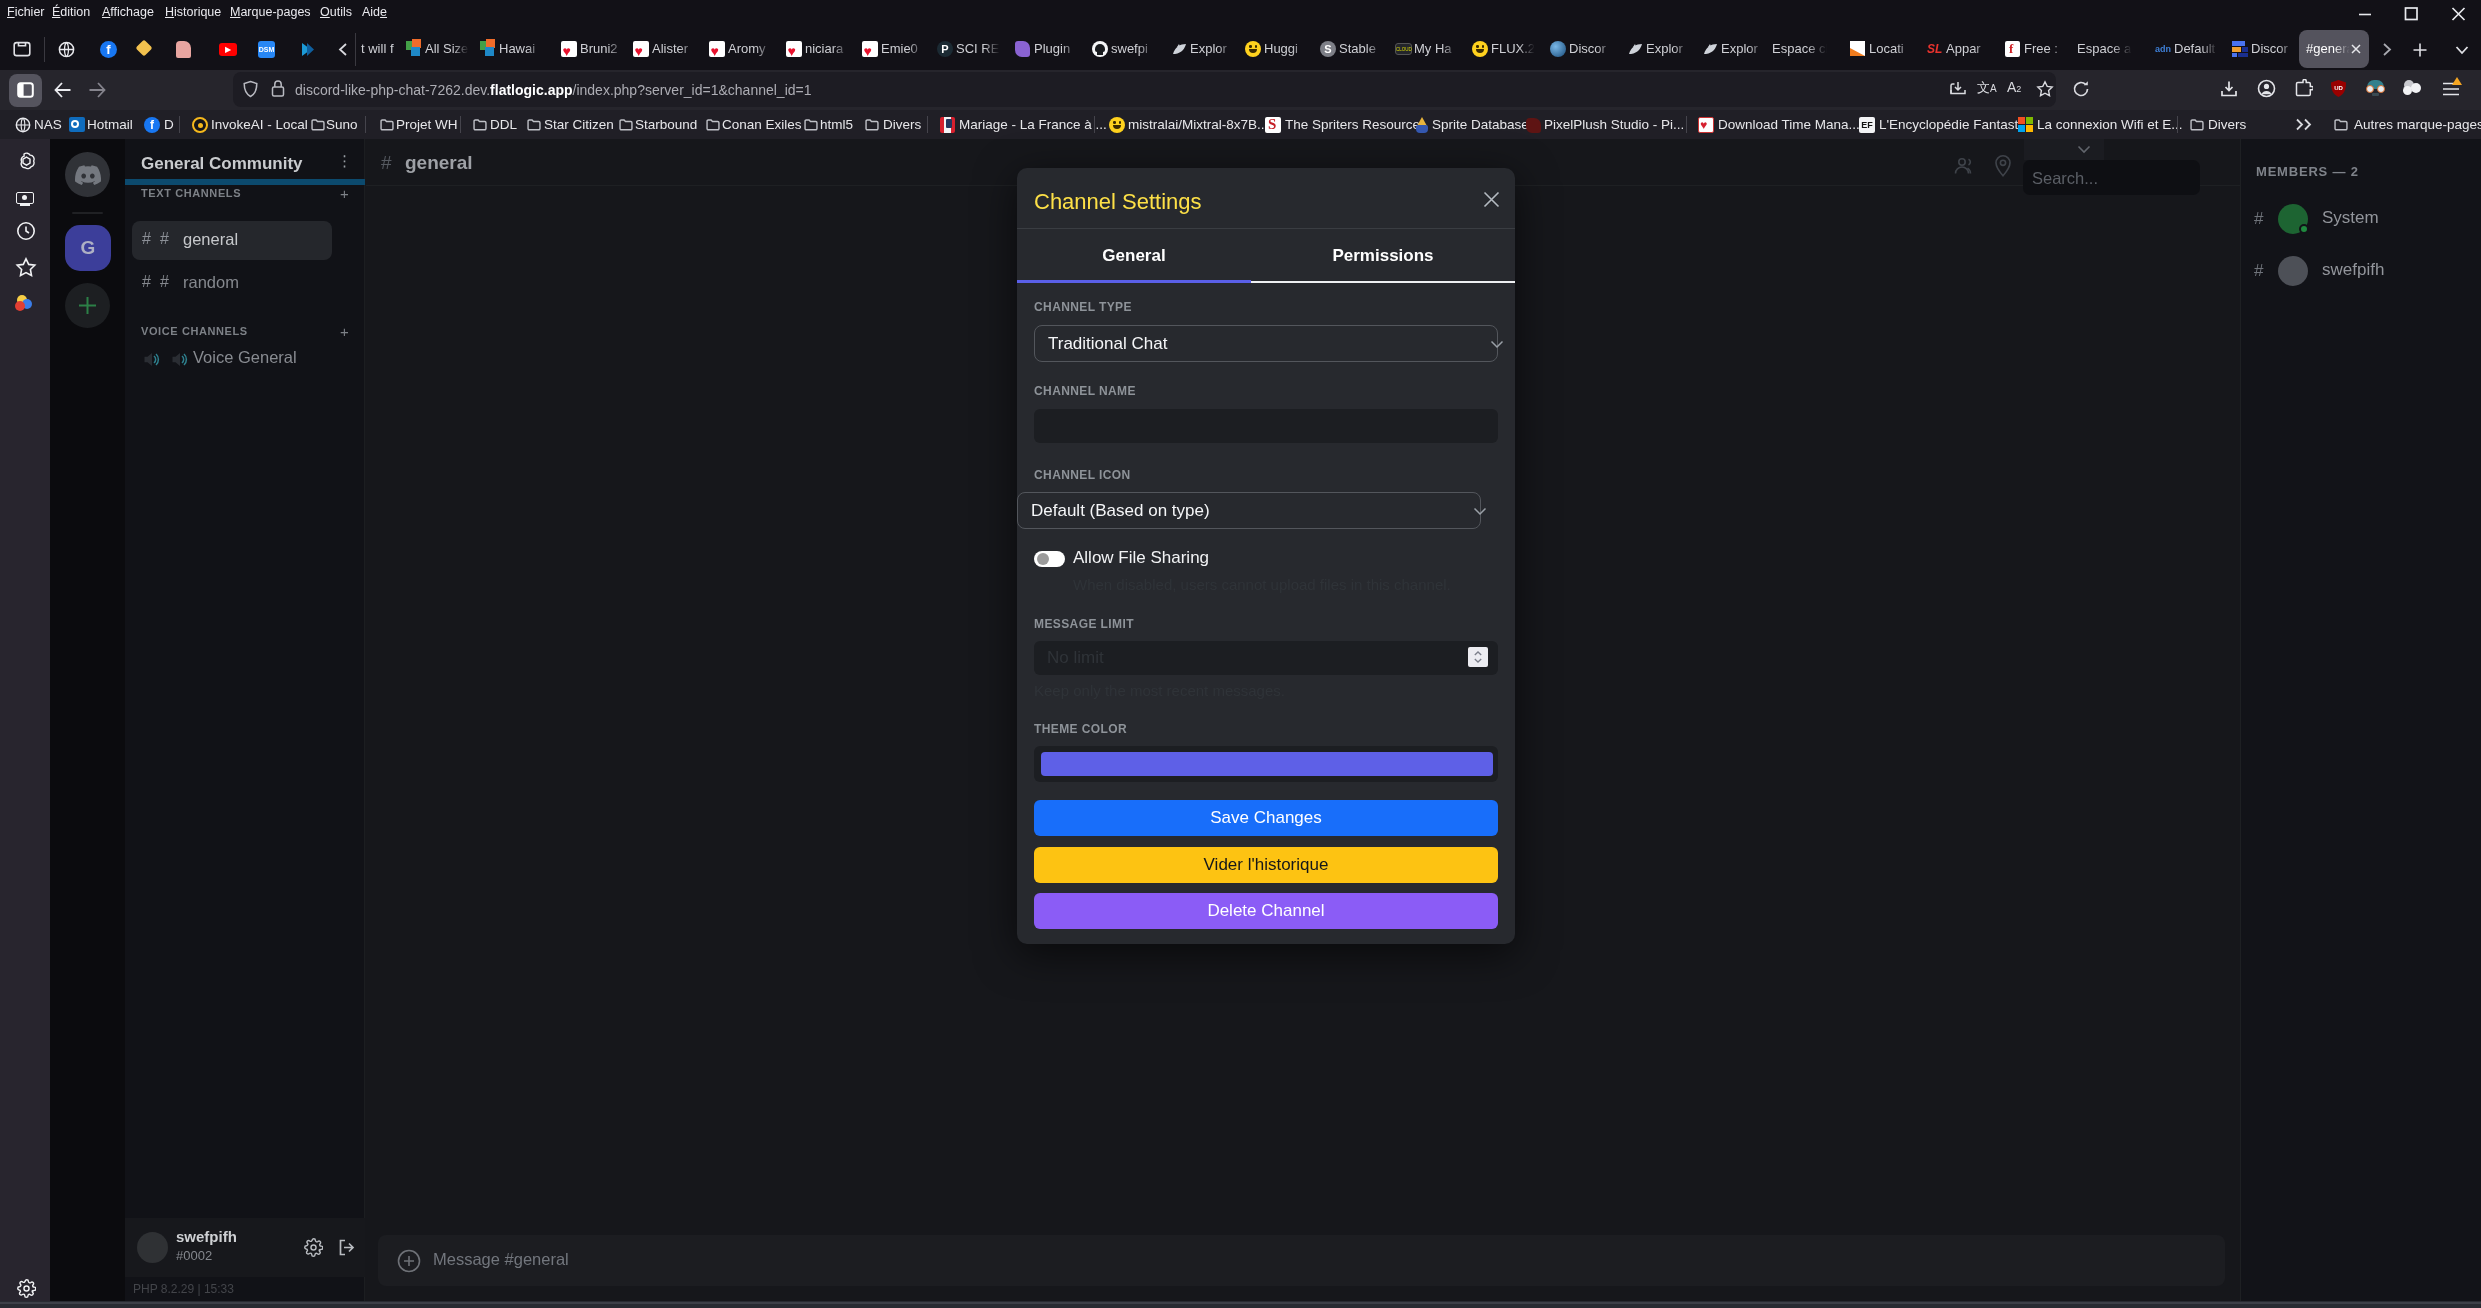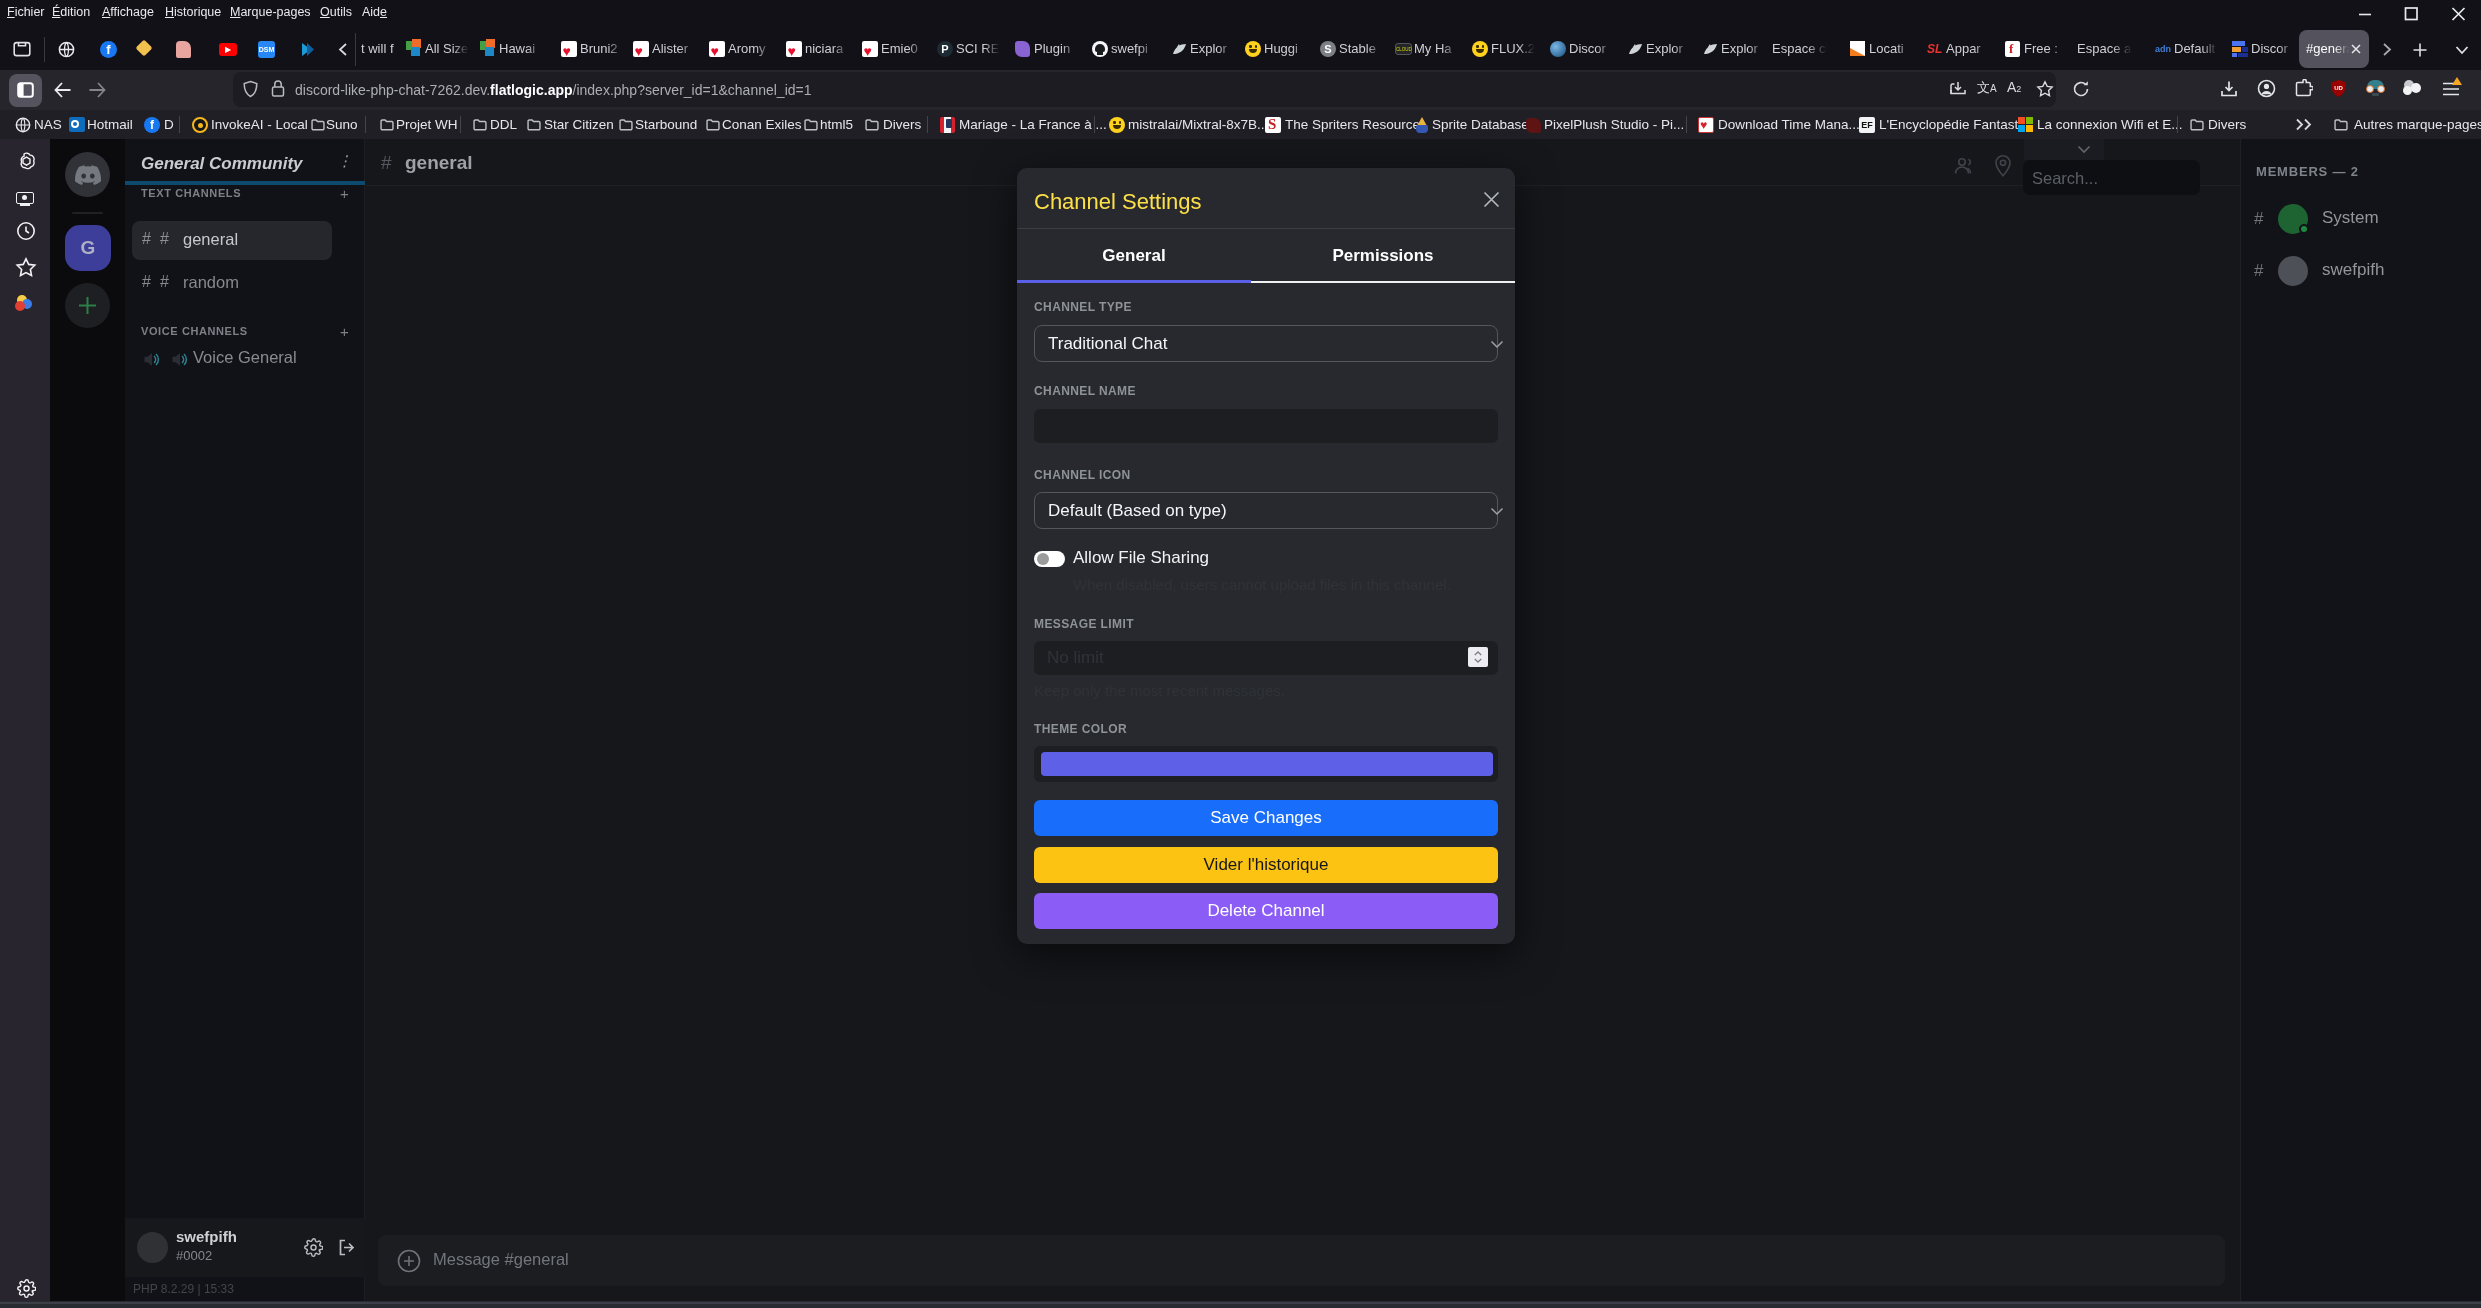--- a/index.html
+++ b/index.html
@@ -379,21 +379,21 @@
         </svg>
       <div class="abs" style="left:22px;top:73px;width:31px;height:2px;background:#202124;border-radius:1px;"></div>
       <div class="abs" style="left:15px;top:86px;width:46px;height:46px;border-radius:15px;background:#3c3e9a;color:#aeb0c4;font-weight:bold;font-size:19px;text-align:center;line-height:46px;">G</div>
       <div class="abs" style="left:15px;top:144px;width:45px;height:45px;border-radius:50%;background:#1d1f22;"></div>
       <svg class="abs" style="left:26px;top:155px;" width="23" height="23" viewBox="0 0 23 23">
           <path d="M11.5 3v17M3 11.5h17" stroke="#2c8047" stroke-width="2"></path>
         </svg>
     </div>
 
     <div class="abs" style="left:125px;top:0;width:240px;height:1169px;background:#111217;border-right:1px solid #1c1e21;">
-      <div class="abs" style="left:0;top:0;width:240px;height:46px;border-bottom:4px solid #0c4a6e;font-style:italic;">
+      <div class="abs" style="left:0;top:0;width:240px;height:46px;border-bottom:6px solid #0c4a6e;">
         <span class="abs" style="left:16px;top:15px;font-size:17px;font-weight:bold;color:#c9cbce;">General Community</span>
         <span class="abs" style="left:212px;top:13px;font-size:15px;color:#9aa0a6;">⋮</span>
       </div>
       <span class="abs" style="left:16px;top:48px;font-size:11px;font-weight:bold;letter-spacing:.6px;color:#7d8187;">TEXT CHANNELS</span>
       <span class="abs" style="left:215px;top:46px;font-size:15px;color:#7d8187;">+</span>
       <div class="abs" style="left:7px;top:82px;width:200px;height:39px;background:#25272c;border-radius:8px;"></div>
       <span class="abs" style="left:17px;top:91px;font-size:16px;color:#8b8f96;">#</span>
       <span class="abs" style="left:35px;top:91px;font-size:16px;color:#8b8f96;">#</span>
       <span class="abs" style="left:58px;top:91px;font-size:16.5px;color:#c6c8cb;">general</span>
       <span class="abs" style="left:17px;top:134px;font-size:16px;color:#85888e;">#</span>
@@ -486,21 +486,21 @@
     <span class="abs lbl" style="left:17px;top:132px;">CHANNEL TYPE</span>
     <div class="abs sel" style="left:17px;top:157px;">
       <span class="abs" style="left:13px;top:8px;font-size:17px;color:#f5f6f8;">Traditional Chat</span>
       <svg class="abs" style="left:455px;top:14px;" width="14" height="9" viewBox="0 0 14 9">
           <path d="M1.5 1.5l5.5 5.5L12.5 1.5" fill="none" stroke="#9aa0a7" stroke-width="1.5"></path>
         </svg>
     </div>
     <span class="abs lbl" style="left:17px;top:216px;">CHANNEL NAME</span>
     <div class="abs" style="left:17px;top:241px;width:464px;height:34px;background:#1c1e22;border-radius:6px;"></div>
     <span class="abs lbl" style="left:17px;top:300px;">CHANNEL ICON</span>
-    <div class="abs sel" style="left:17px;top:324px;">
+    <div class="abs sel" style="left:0;top:324px;">
       <span class="abs" style="left:13px;top:8px;font-size:17px;color:#f5f6f8;">Default (Based on type)</span>
       <svg class="abs" style="left:455px;top:14px;" width="14" height="9" viewBox="0 0 14 9">
           <path d="M1.5 1.5l5.5 5.5L12.5 1.5" fill="none" stroke="#9aa0a7" stroke-width="1.5"></path>
         </svg>
     </div>
 
     <div class="abs" style="left:17px;top:383px;width:31px;height:16px;background:#fff;border-radius:8px;"></div>
     <div class="abs" style="left:20px;top:385px;width:12px;height:12px;background:#9b9b9b;border-radius:50%;"></div>
     <span class="abs" style="left:56px;top:380px;font-size:17px;color:#f2f3f5;">Allow File Sharing</span>
     <span class="abs" style="left:56px;top:408px;font-size:15px;color:#2f3338;">When disabled, users cannot upload files in this channel.</span>

